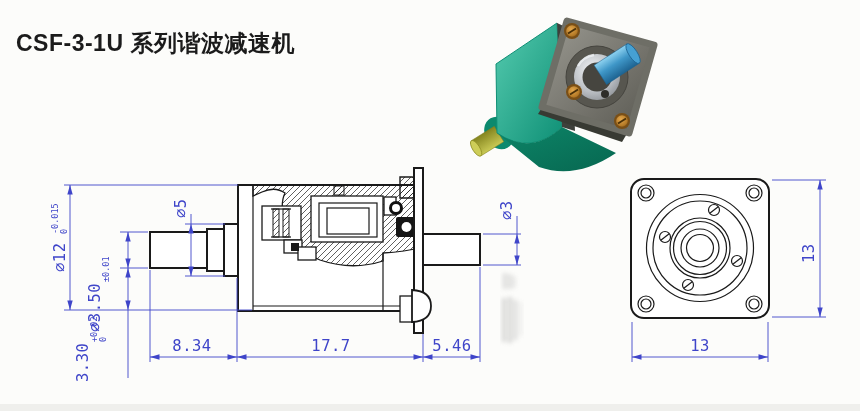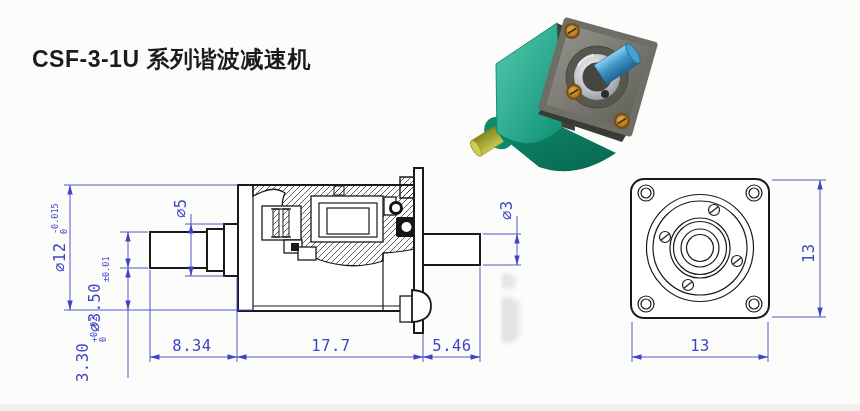--- a/index.html
+++ b/index.html
@@ -1,18 +1,18 @@
 <!DOCTYPE html>
 <html><head>
 <meta charset="utf-8">
 <style>
   html,body{margin:0;padding:0;background:#e8e8e8;}
   .stage{position:relative;width:860px;height:411px;background:#fcfcfa;overflow:hidden;
          font-family:"DejaVu Sans",sans-serif;}
-  .title{position:absolute;left:16px;top:28px;margin:16px;font-family:"Liberation Sans","DejaVu Sans",sans-serif;
+  .title{position:absolute;left:16px;top:28px;margin:0;font-family:"Liberation Sans","DejaVu Sans",sans-serif;
          font-weight:700;font-size:23px;color:#1b1b1b;letter-spacing:.5px;white-space:nowrap;text-align:center;}
   svg{position:absolute;left:0;top:0;}
   .ow{stroke:#1a1a1a;stroke-width:2;fill:#ffffff}
   .il{stroke:#1a1a1a;stroke-width:1.2;fill:none}
   .iw{stroke:#1a1a1a;stroke-width:1.3;fill:#ffffff}
   .dl{stroke:#3f45c9;stroke-width:.9;fill:none}
   .dm{font-family:"DejaVu Sans Mono","Liberation Mono",monospace;fill:#3f45c9;letter-spacing:.5px}
   .t15{font-size:15.5px}
   .t8{font-size:8.5px;letter-spacing:0}
   .bottom-strip{position:absolute;left:0;bottom:0;width:860px;height:7px;background:#efefec;}

